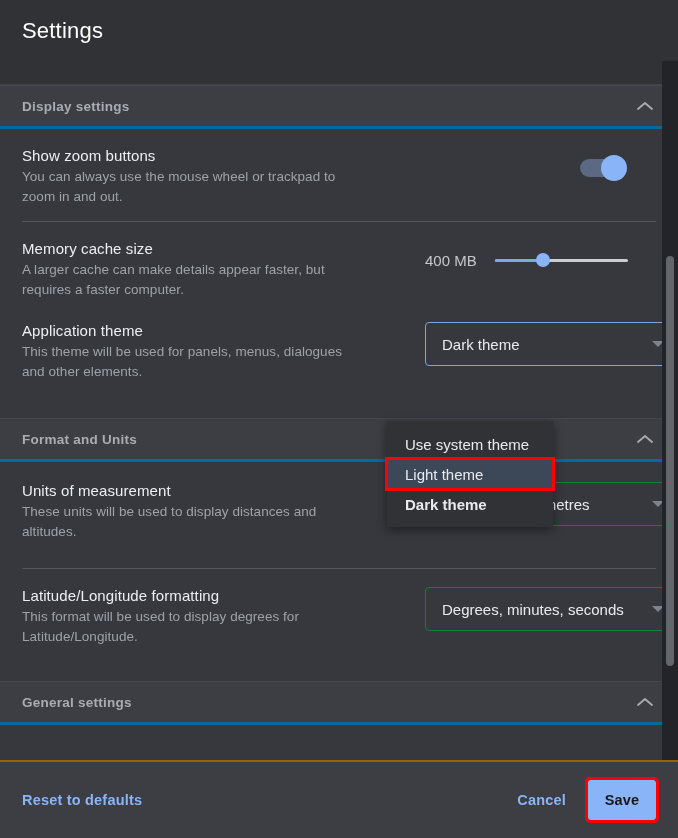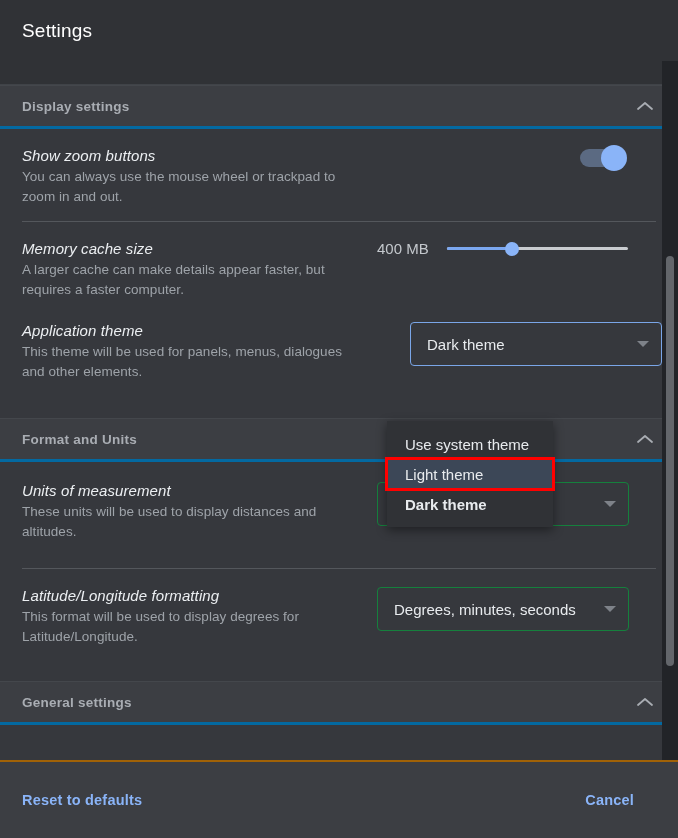--- a/index.html
+++ b/index.html
@@ -19,21 +19,21 @@
   
   .titlebar {
     height: 61px;
     background: #303236;
     display: flex; align-items: center;
     padding-left: 22px;
     flex: 0 0 61px;
   }
   .titlebar-title {
     color: #ffffff;
-    font-size: 19px;
+    font-size: 22px;
     letter-spacing: .2px;
   }
 
   
   .scrollarea {
     position: relative;
     flex: 1 1 auto;
     overflow: hidden;
     background: #36383d;
   }
@@ -69,30 +69,31 @@
   .section-body { background: #36383d; }
   .row {
     display: flex; align-items: flex-start;
     padding: 18px 22px 0 22px;
     min-height: 72px;
     position: relative;
   }
   .row-text { width: 355px; flex: 0 0 355px; padding-right: 14px; }
   .row-title {
     color: #eceff2; font-size: 15px;
-    margin-bottom: 3px; letter-spacing: .1px; font-style: italic;
+    margin-bottom: 3px; letter-spacing: .1px;
   }
   .row-desc {
     color: #9ea3a9; font-size: 13.5px;
     line-height: 20px; letter-spacing: .05px;
   }
   .row-control {
     flex: 1 1 auto;
-    display: flex; align-items: flex-start;
+    display: flex; align-items: center;
     min-height: 40px;
+    margin-left: 48px;
   }
   .divider {
     height: 1px; background: #54575c;
     margin: 14px 22px 0 22px;
   }
   .row-spacer { height: 14px; }
 
   
   .toggle {
     width: 44px; height: 18px;
@@ -297,21 +298,21 @@
             <div class="slider-track">
               <div class="slider-fill" id="slider-fill" style="width: 36%;"></div>
               <div class="slider-knob" id="slider-knob" style="left: 36%;"></div>
             </div>
           </div>
         </div>
       </div>
 
       <div class="row-spacer"></div>
 
-      <div class="row" style="padding-top:8px; min-height:92px;gap:33px;">
+      <div class="row" style="padding-top:8px; min-height:92px;">
         <div class="row-text">
           <div class="row-title">Application theme</div>
           <div class="row-desc">This theme will be used for panels, menus, dialogues and other elements.</div>
         </div>
         <div class="row-control">
           <div class="select focused">
             <div class="select-value">Dark theme</div>
             <div class="caret"></div>
           </div>
         </div>
@@ -380,15 +381,18 @@
     <div class="scrollbar">
       <div class="scrollbar-thumb" id="sb-thumb" style="top: 195px; height: 410px;"></div>
     </div>
 
   </div>
 
   <div class="footer">
     <button class="link-btn">Reset to defaults</button>
     <div class="footer-spacer"></div>
     <button class="cancel-btn">Cancel</button>
+    <div class="save-wrap">
+      <button class="save-btn">Save</button>
+    </div>
   </div>
 
 </div>
 
 </body></html>

